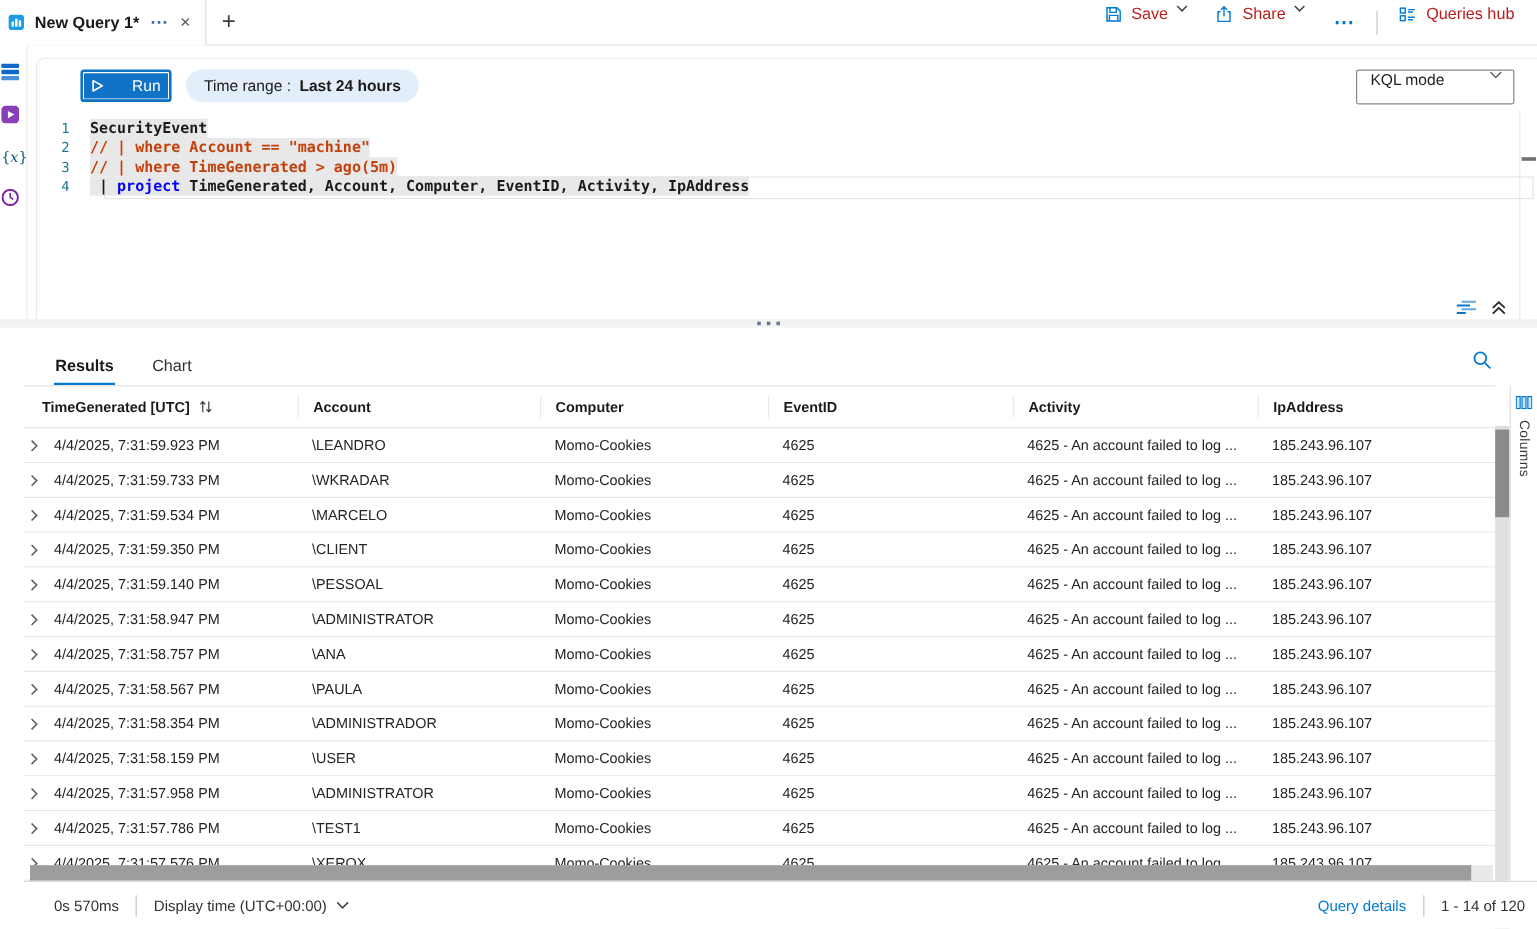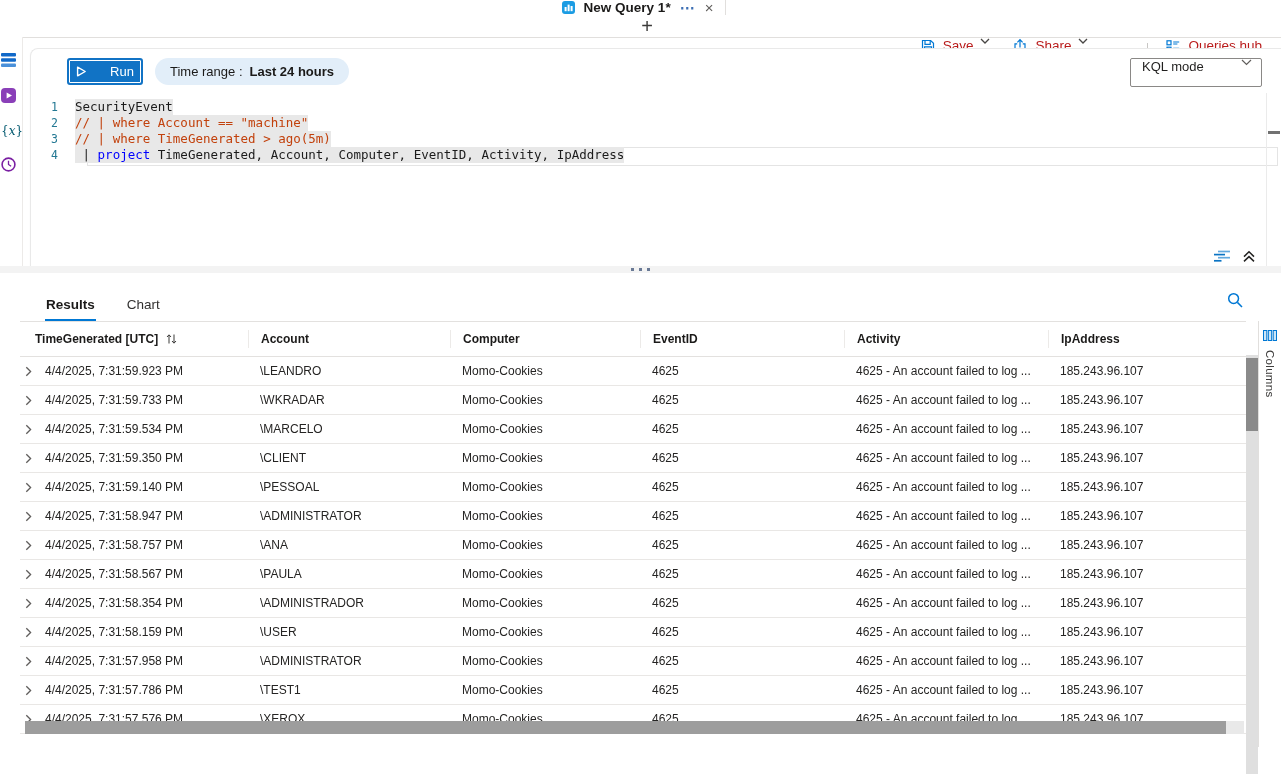--- a/index.html
+++ b/index.html
@@ -1,20 +1,20 @@
 <!DOCTYPE html>
 <html><head>
 <meta charset="utf-8">
 <style>
   html,body{margin:0;padding:0;background:#fff;}
   .app{position:relative;width:1281px;height:774px;background:#fff;overflow:hidden;
        font-family:"Liberation Sans",sans-serif;color:#201F1E;font-size:13px;}
 
   
-  .tabbar{position:absolute;top:0;left:0;right:0;height:37px;border-bottom:1px solid #E1DFDD;display:flex;align-items:center;flex-direction:column;}
+  .tabbar{position:absolute;top:0;left:0;right:0;height:37px;border-bottom:1px solid #E1DFDD;display:flex;align-items:center;}
   .qtab{height:38px;display:flex;align-items:center;gap:9px;padding:0 12px 0 7px;
         border-right:1px solid #E1DFDD;background:#fff;z-index:2;}
   .qtab-title{font-weight:700;font-size:13.5px;color:#1B1A19;}
   .qtab-more{color:#3D6FB4;font-weight:700;font-size:15px;letter-spacing:1px;line-height:10px;cursor:pointer;}
   .qtab-close{color:#605E5C;font-size:15px;line-height:14px;cursor:pointer;}
   .newtab{margin-left:13px;font-size:20px;font-weight:300;color:#3B3A39;cursor:pointer;}
   .cmds{margin-left:auto;display:flex;align-items:center;padding-right:8px;}
   .cmd{display:flex;gap:7px;padding:0 11px;height:30px;font-size:13.5px;color:#b91c1c;cursor:pointer;}
   .cmd-more{color:#0078D4;font-size:17px;font-weight:700;letter-spacing:1px;padding:0 12px;cursor:pointer;}
   .cmd-divider{width:1px;height:20px;background:#C8C6C4;margin:0 6px;}
@@ -35,21 +35,21 @@
   .pill b{font-weight:700;}
   .kql-select{position:absolute;right:19px;top:9px;width:110px;height:27px;background:#fff;border:1px solid #8A8886;border-radius:2px;
               display:flex;justify-content:space-between;padding:0 9px 0 11px;font-size:13px;cursor:pointer;}
 
   
   .editor{position:absolute;left:0;top:44px;right:0;bottom:0;}
   .current-line{position:absolute;left:56px;right:3px;top:54px;height:17px;border:1px solid #E4E4E4;}
   .code{position:absolute;left:0;top:6px;font-family:"DejaVu Sans Mono",monospace;font-size:12.5px;line-height:16px;z-index:1;}
   .code-line{display:flex;height:16px;}
   .lnum{width:27px;text-align:right;color:#237893;font-size:11.5px;line-height:16px;flex:none;}
-  .ltext{margin-left:17px;white-space:pre;background:#E8E8E8;}
+  .ltext{margin-left:17px;white-space:pre;background:#E8E8E8;font-weight:bold;}
   .tok-plain{color:#1B1B1B;}
   .tok-comment{color:#c2410c;}
   .tok-keyword{color:#0000FF;}
   .ruler-line{position:absolute;right:14px;top:0;bottom:0;width:1px;background:#EBEBEB;}
   .ruler-mark{position:absolute;right:1px;top:38px;width:12px;height:3px;background:#717171;}
   .editor-actions{position:absolute;right:25px;bottom:4px;display:flex;align-items:center;gap:11px;z-index:2;}
   .editor-actions span{cursor:pointer;display:flex;}
 
   
   .splitter{position:absolute;top:266px;left:0;right:0;height:7px;background:#F3F3F3;display:flex;align-items:center;justify-content:center;gap:5px;cursor:row-resize;}
@@ -492,14 +492,31 @@
     <div class="colpane">
       <svg width="14" height="11" viewBox="0 0 14 11">
           <rect x="0.5" y="0.5" width="3.3" height="10" fill="#CDE6F7" stroke="#0078D4"></rect>
           <rect x="5.35" y="0.5" width="3.3" height="10" fill="#CDE6F7" stroke="#0078D4"></rect>
           <rect x="10.2" y="0.5" width="3.3" height="10" fill="#CDE6F7" stroke="#0078D4"></rect>
         </svg>
       <span class="colpane-label">Columns</span>
     </div>
   </div>
 
+  <div class="footer">
+    <div class="f-left">
+      <span>0s 570ms</span>
+      <span class="f-div"></span>
+      <span class="f-disp">
+        <span>Display time (UTC+00:00)</span>
+        <svg width="11" height="7" viewBox="0 0 11 7">
+            <path d="M1 1l4.5 4.5L10 1" fill="none" stroke="#484644" stroke-width="1.3"></path>
+          </svg>
+      </span>
+    </div>
+    <div class="f-right">
+      <span class="f-link">Query details</span>
+      <span class="f-div"></span>
+      <span>1 - 14 of 120</span>
+    </div>
+  </div>
 
 </div>
 
 </body></html>

